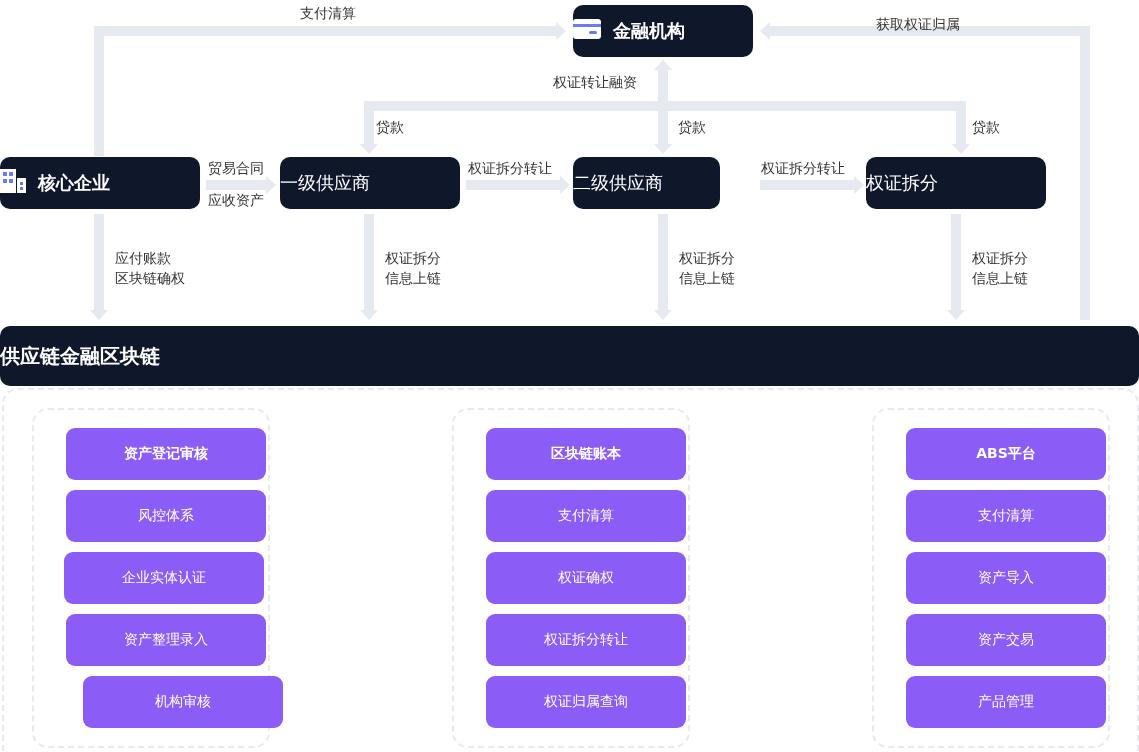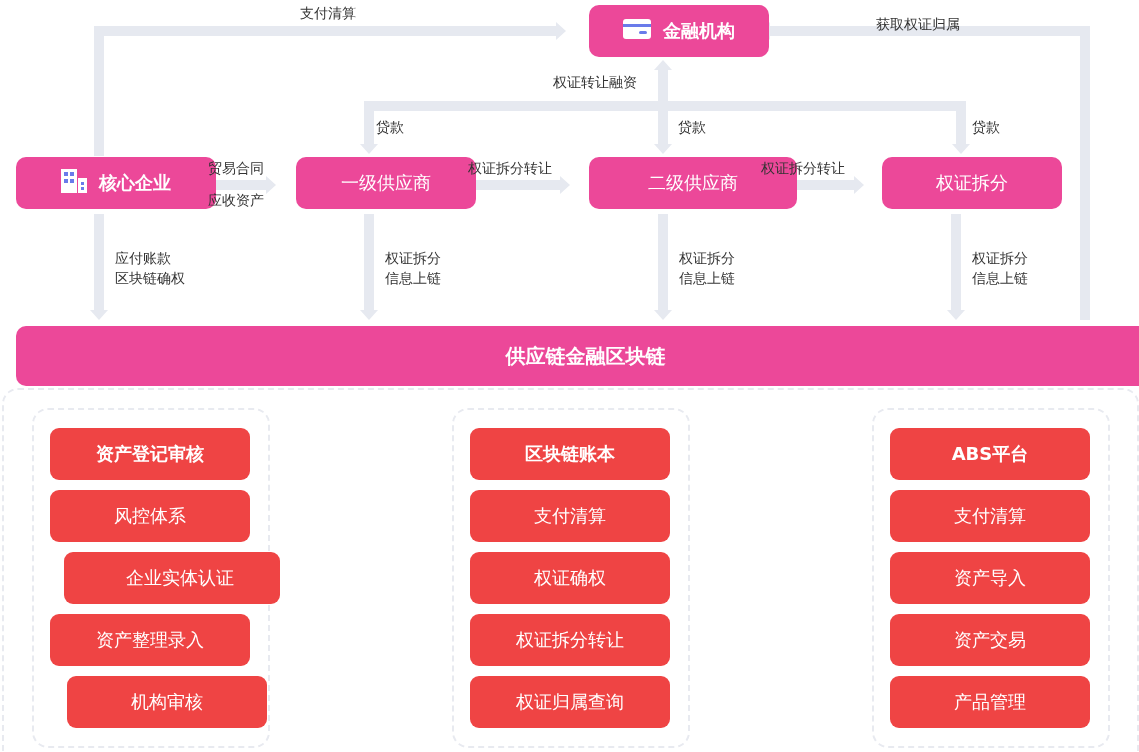--- a/index.html
+++ b/index.html
@@ -1,33 +1,33 @@
 <!DOCTYPE html>
 <html><head>
 <meta charset="utf-8">
 <style>
   html, body { margin:0; padding:0; background:#ffffff; }
   body { width:1139px; height:752px; position:relative; overflow:hidden;
          font-family:"DejaVu Sans","Liberation Sans",sans-serif; }
-  .node { position:absolute; background:#ec4899; color:#ffffff; border-radius:10px;
-          display:flex; align-items:center; justify-content:center; font-size:18px;margin-left:16px; }
+  .node { position:absolute; background:#0f172a; color:#ffffff; border-radius:10px;
+          display:flex; align-items:center; font-size:18px; }
   .node.bold { font-weight:bold; }
   .bar { position:absolute; background:#E6E9F0; }
   .arrow-r { position:absolute; width:0; height:0; border-top:9px solid transparent;
              border-bottom:9px solid transparent; border-left:10px solid #E6E9F0; }
   .arrow-l { position:absolute; width:0; height:0; border-top:9px solid transparent;
              border-bottom:9px solid transparent; border-right:10px solid #E6E9F0; }
   .arrow-d { position:absolute; width:0; height:0; border-left:9px solid transparent;
              border-right:9px solid transparent; border-top:10px solid #E6E9F0; }
   .arrow-u { position:absolute; width:0; height:0; border-left:9px solid transparent;
              border-right:9px solid transparent; border-bottom:10px solid #E6E9F0; }
   .lbl { position:absolute; font-size:14px; color:#333333; line-height:20px; white-space:nowrap; }
   .dash { position:absolute; border:2px dashed #E8EAF0; border-radius:16px; box-sizing:border-box; }
-  .mod { position:absolute; width:200px; height:52px; background:#ef4444; color:#fff;
-         border-radius:9px; display:flex; align-items:center; justify-content:center; font-size:18px; }
+  .mod { position:absolute; width:200px; height:52px; background:#8b5cf6; color:#fff;
+         border-radius:9px; display:flex; align-items:center; justify-content:center; font-size:14px;margin-left:16px; }
   .mod.head { font-weight:bold; }
   .icon { display:inline-block; margin-right:12px; }
 </style>
 </head>
 <body>
 
 <div class="bar" style="left:94px;top:26px;width:10px;height:130px;"></div>
 <div class="bar" style="left:94px;top:26px;width:462px;height:10px;"></div>
 <div class="arrow-r" style="left:556px;top:22px;"></div>
 
@@ -84,21 +84,21 @@
         <rect x="20" y="14" width="3" height="3" fill="#6A7BEA"></rect>
         <rect x="20" y="19" width="3" height="3" fill="#6A7BEA"></rect>
       </svg>
   </span>
   <span>核心企业</span>
 </div>
 
 <div class="node" style="left:280px;top:157px;width:180px;height:52px;">
   <span>一级供应商</span>
 </div>
-<div class="node" style="left:573px;top:157px;width:208px;height:52px;">
+<div class="node" style="left:573px;top:157px;width:147px;height:52px;">
   <span>二级供应商</span>
 </div>
 <div class="node" style="left:866px;top:157px;width:180px;height:52px;">
   <span>权证拆分</span>
 </div>
 
 <div class="node bold" style="left:0px;top:326px;width:1139px;height:60px;font-size:20px;">
   <span>供应链金融区块链</span>
 </div>
 
@@ -128,21 +128,21 @@
 <div class="lbl" style="left:972px;top:248px;">
   <div>权证拆分</div>
   <div>信息上链</div>
 </div>
 
 <div class="dash" style="left:2px;top:388px;width:1137px;height:380px;"></div>
 
 <div class="dash" style="left:32px;top:408px;width:238px;height:340px;"></div>
 <div class="mod head" style="left:50px;top:428px;">资产登记审核</div>
 <div class="mod" style="left:50px;top:490px;">风控体系</div>
-<div class="mod" style="left:64px;top:552px;padding-left:16px;">企业实体认证</div>
+<div class="mod" style="left:48px;top:552px;">企业实体认证</div>
 <div class="mod" style="left:50px;top:614px;">资产整理录入</div>
 <div class="mod" style="left:67px;top:676px;">机构审核</div>
 
 <div class="dash" style="left:452px;top:408px;width:238px;height:340px;"></div>
 <div class="mod head" style="left:470px;top:428px;">区块链账本</div>
 <div class="mod" style="left:470px;top:490px;">支付清算</div>
 <div class="mod" style="left:470px;top:552px;">权证确权</div>
 <div class="mod" style="left:470px;top:614px;">权证拆分转让</div>
 <div class="mod" style="left:470px;top:676px;">权证归属查询</div>
 

